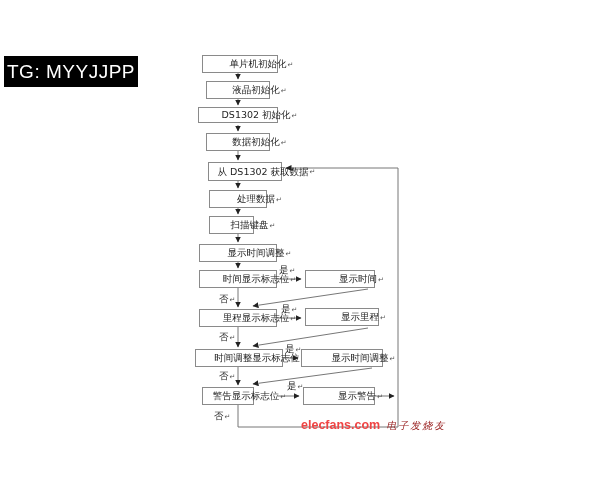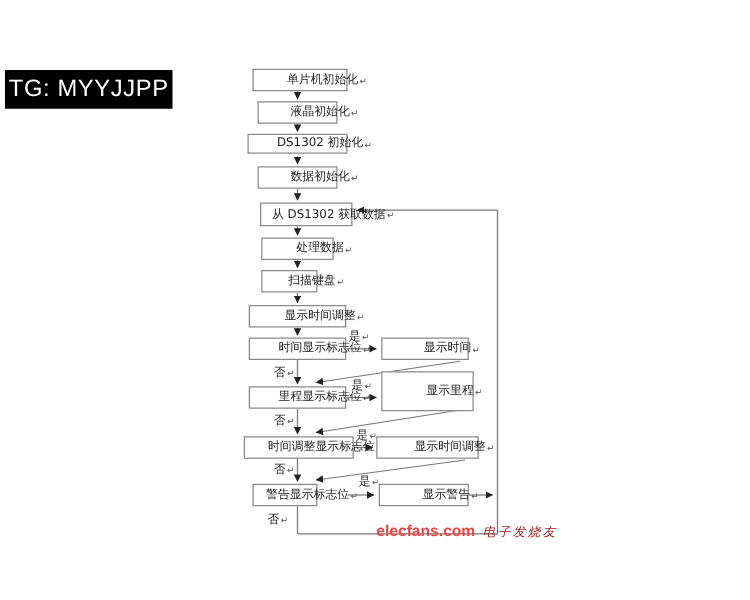--- a/index.html
+++ b/index.html
@@ -138,21 +138,21 @@
   </div>
   <div class="fbox" style="left:202px;top:387px;width:52px;height:18px">
     <span>警告显示标志位</span>
       <span class="pmark">↵</span>
   </div>
 
   <div class="fbox" style="left:305px;top:270px;width:70px;height:18px">
     <span>显示时间</span>
       <span class="pmark">↵</span>
   </div>
-  <div class="fbox" style="left:305px;top:297px;width:74px;height:32px">
+  <div class="fbox" style="left:305px;top:308px;width:74px;height:18px">
     <span>显示里程</span>
       <span class="pmark">↵</span>
   </div>
   <div class="fbox" style="left:301px;top:349px;width:82px;height:18px">
     <span>显示时间调整</span>
       <span class="pmark">↵</span>
   </div>
   <div class="fbox" style="left:303px;top:387px;width:72px;height:18px">
     <span>显示警告</span>
       <span class="pmark">↵</span>

